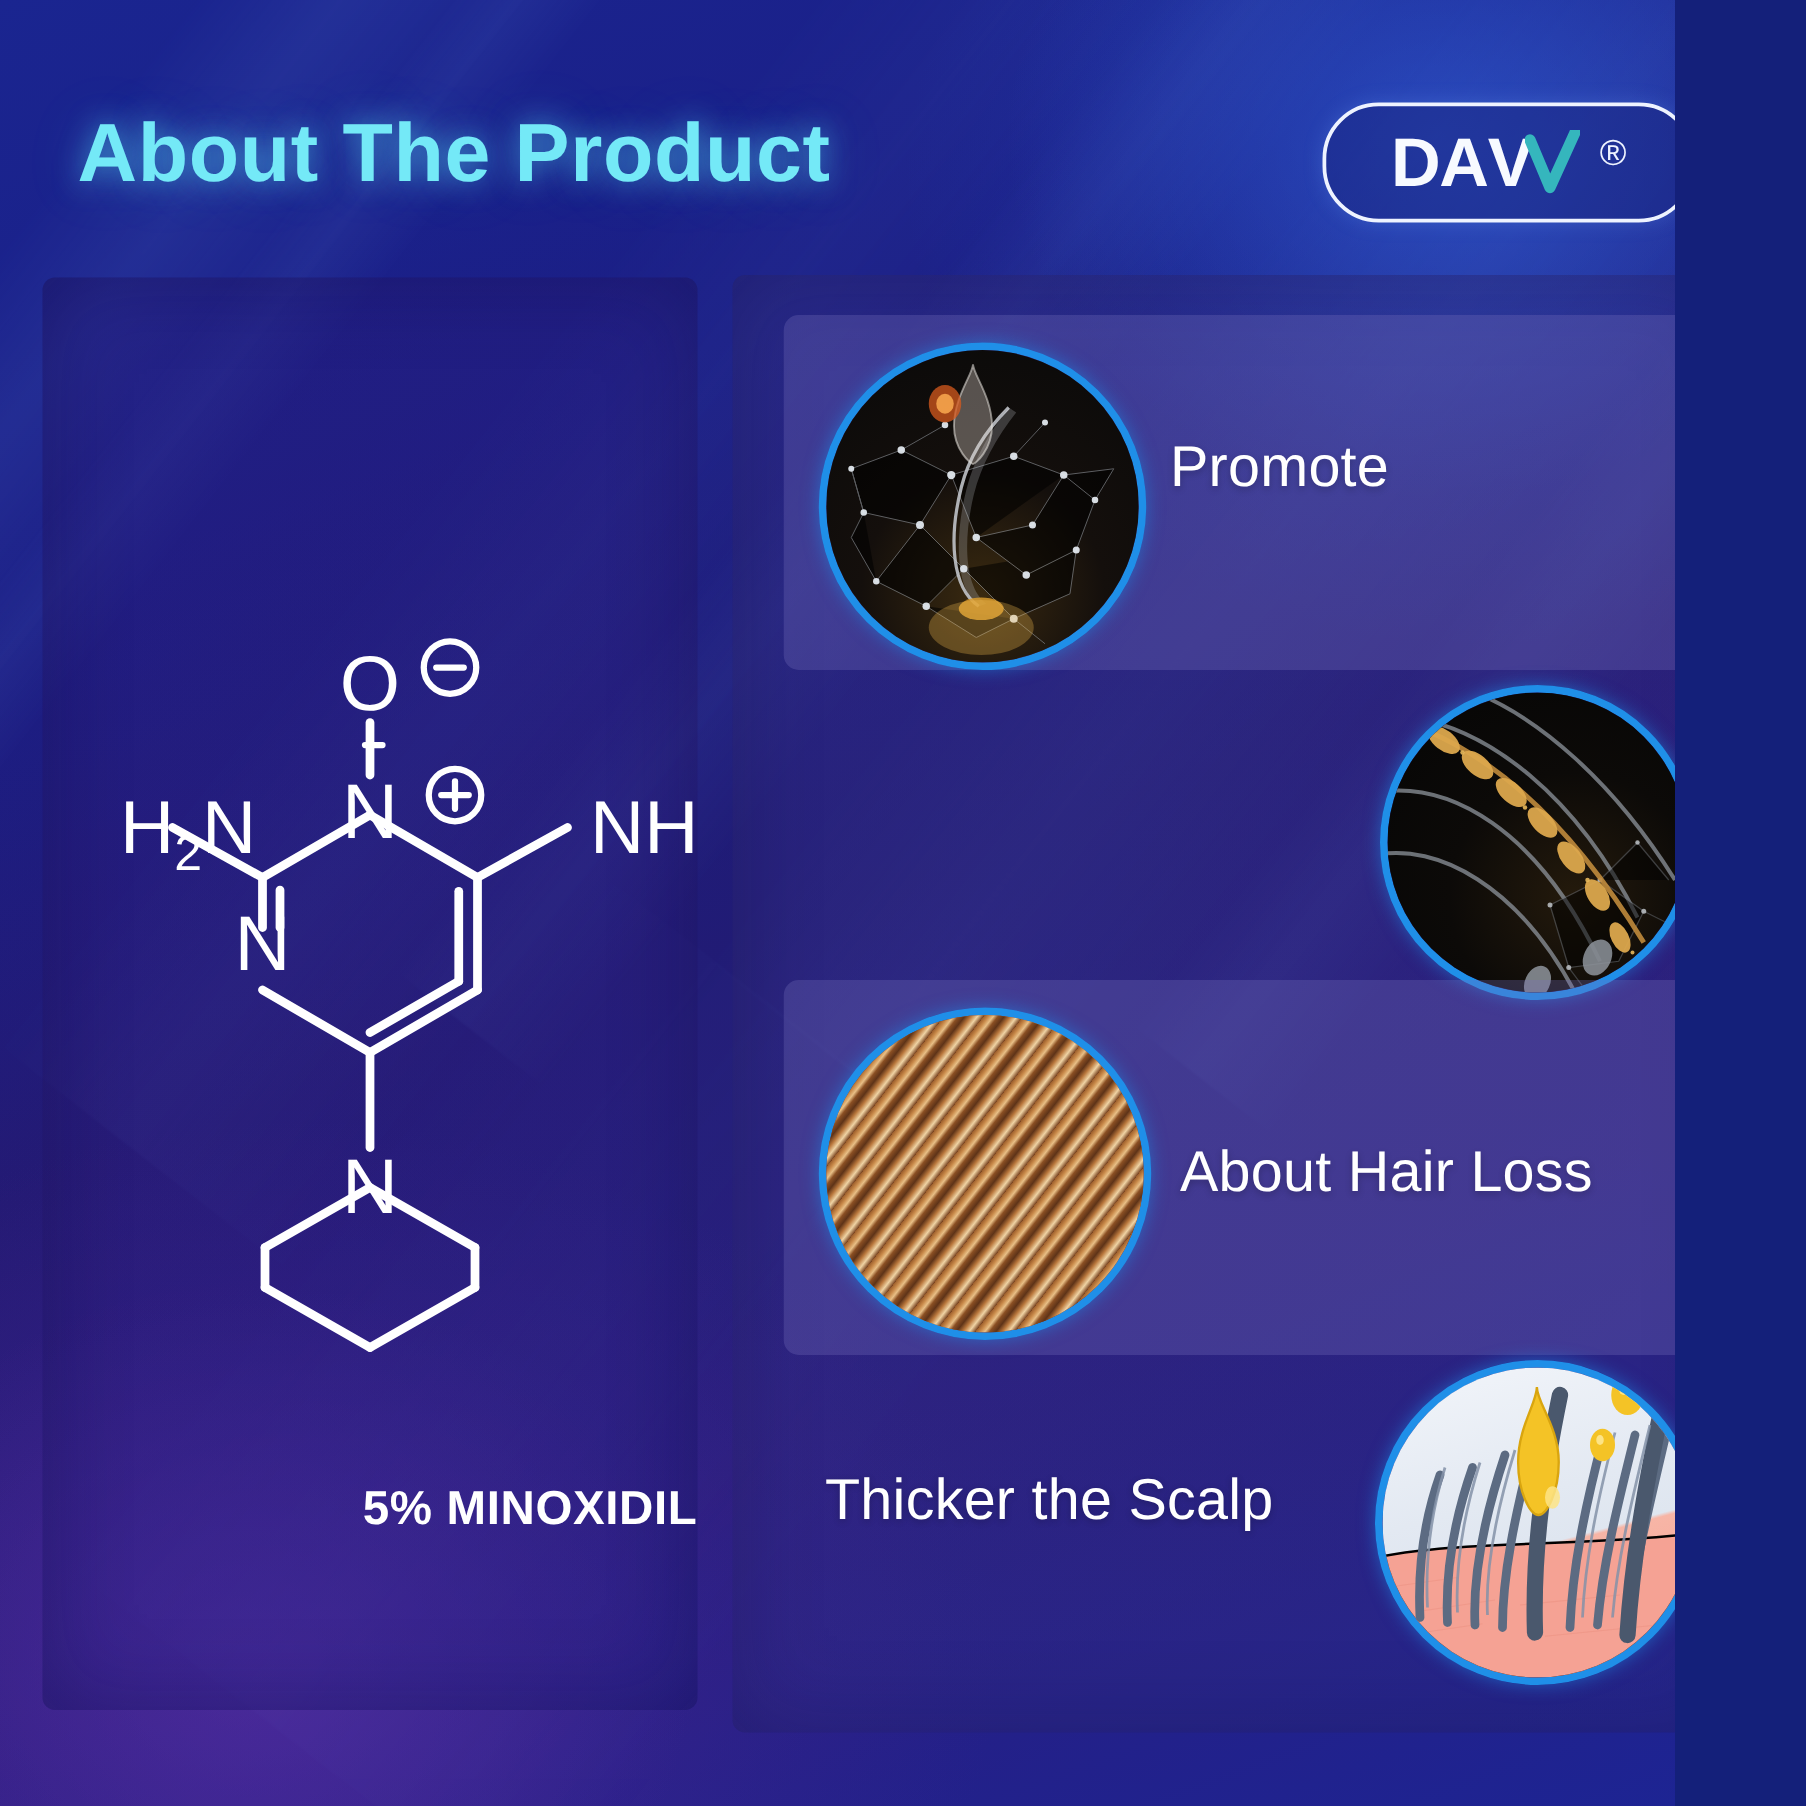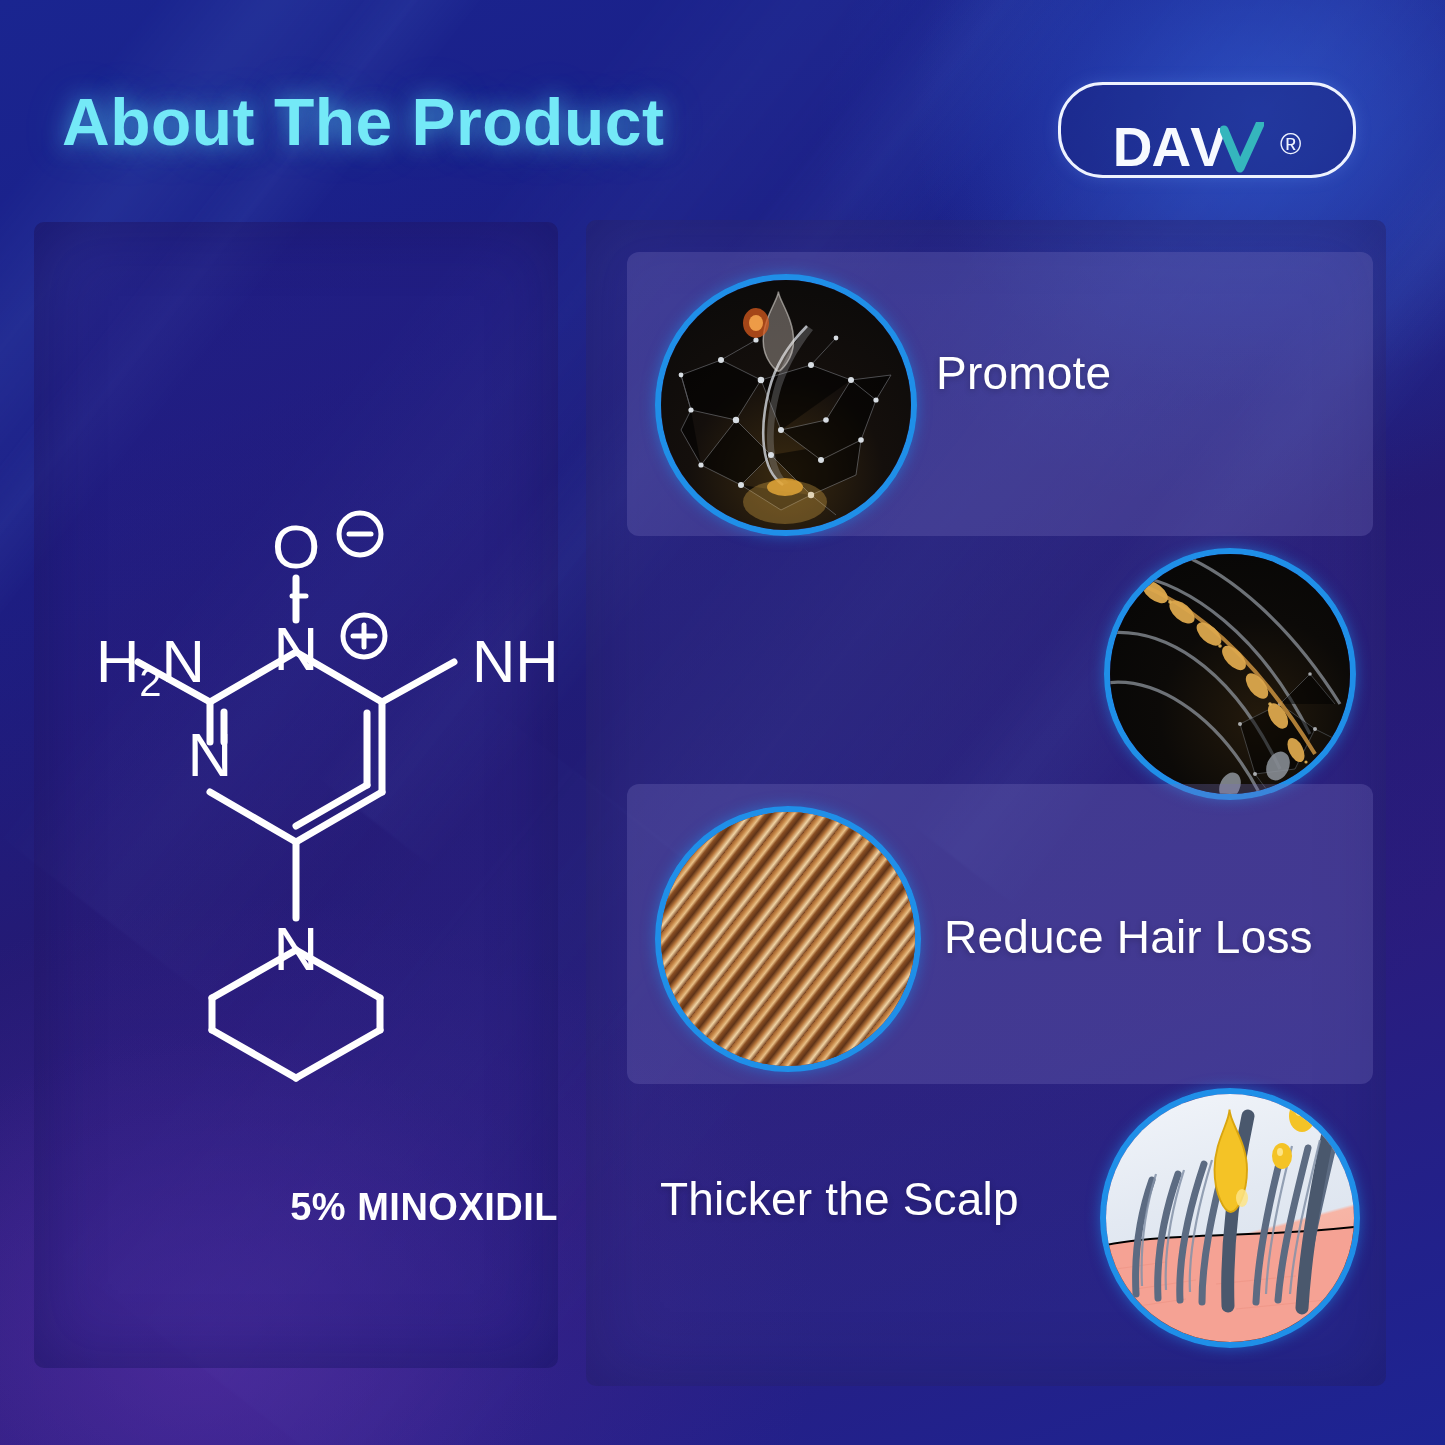--- a/index.html
+++ b/index.html
@@ -2,21 +2,21 @@
 <html><head>
 <meta charset="utf-8">
 <style>
   html,body{margin:0;padding:0;}
   body{
     width:1445px;height:1445px;
     font-family:"Liberation Sans", sans-serif;
     background:#14207a;
     overflow:hidden;
   }
-  .stage{position:relative;width:1445px;height:1445px;overflow:hidden;}
+  .stage{position:relative;width:1340px;height:1445px;overflow:hidden;}
 
   
   .bg{position:absolute;inset:0;
     background:
       radial-gradient(ellipse 900px 700px at 18% 92%, rgba(72,40,150,.55) 0%, rgba(72,40,150,0) 62%),
       radial-gradient(ellipse 760px 620px at 88% 10%, rgba(30,70,190,.50) 0%, rgba(30,70,190,0) 60%),
       radial-gradient(ellipse 1100px 900px at 50% 50%, rgba(26,30,120,.35) 0%, rgba(26,30,120,0) 70%),
       linear-gradient(160deg,#1a2590 0%,#1b1e86 25%,#241a74 50%,#2a1c7d 72%,#1d2493 100%);
   }
   .streak{position:absolute;transform-origin:center;
@@ -39,21 +39,21 @@
     position:absolute;left:62px;top:84px;
     font-size:66px;font-weight:700;letter-spacing:.5px;
     color:#74e9f7;
     text-shadow:0 0 22px rgba(90,220,250,.55),0 0 46px rgba(70,190,250,.30);
     white-space:nowrap;
   }
   .logo-box{
     position:absolute;left:1058px;top:82px;width:292px;height:90px;
     border:3px solid #eef3ff;border-radius:45px;
     background:rgba(22,32,120,.45);
-    display:flex;align-items:flex-end;justify-content:center;gap:4px;
+    display:flex;align-items:center;justify-content:center;gap:4px;
     box-shadow:0 0 16px rgba(120,170,255,.22);
   }
   .logo-word{display:flex;align-items:center;font-size:55px;font-weight:700;
     color:#f7faff;letter-spacing:-1px;line-height:1;}
   .logo-check{position:relative;width:44px;height:52px;margin-left:-6px;}
   .logo-check svg{position:absolute;left:0;top:0;}
   .logo-reg{font-size:29px;color:#eef3ff;margin-left:12px;margin-bottom:14px;
     display:inline-block;}
 
   
@@ -280,21 +280,21 @@
         <circle cx="196" cy="208" r="1.6"></circle>
       </g>
     </svg>
   </div>
 
   <div class="card card-bg c3"></div>
   <div class="bubble b3">
     <div class="art art-hairtex"></div>
   </div>
   <div class="blabel l3">
-    <div>Reduce Hair Loss</div>
+    <div>About Hair Loss</div>
   </div>
 
   <div class="card c4"></div>
   <div class="bubble b4">
     <div class="art art-scalp"></div>
     <svg class="art" viewBox="0 0 248 248">
       <path d="M0 150 C60 138 160 142 248 132 L248 248 L0 248 Z" fill="#f6a furthest"></path>
       <path d="M0 152 C60 140 160 144 248 134 L248 248 L0 248 Z" fill="#f5a294"></path>
       <g fill="none" stroke="#eb8f80" stroke-width="1" opacity="0.5">
         <path d="M10 175 L60 168 M30 195 L90 186 M12 215 L80 205 M110 190 L190 182 M130 215 L230 205"></path>

